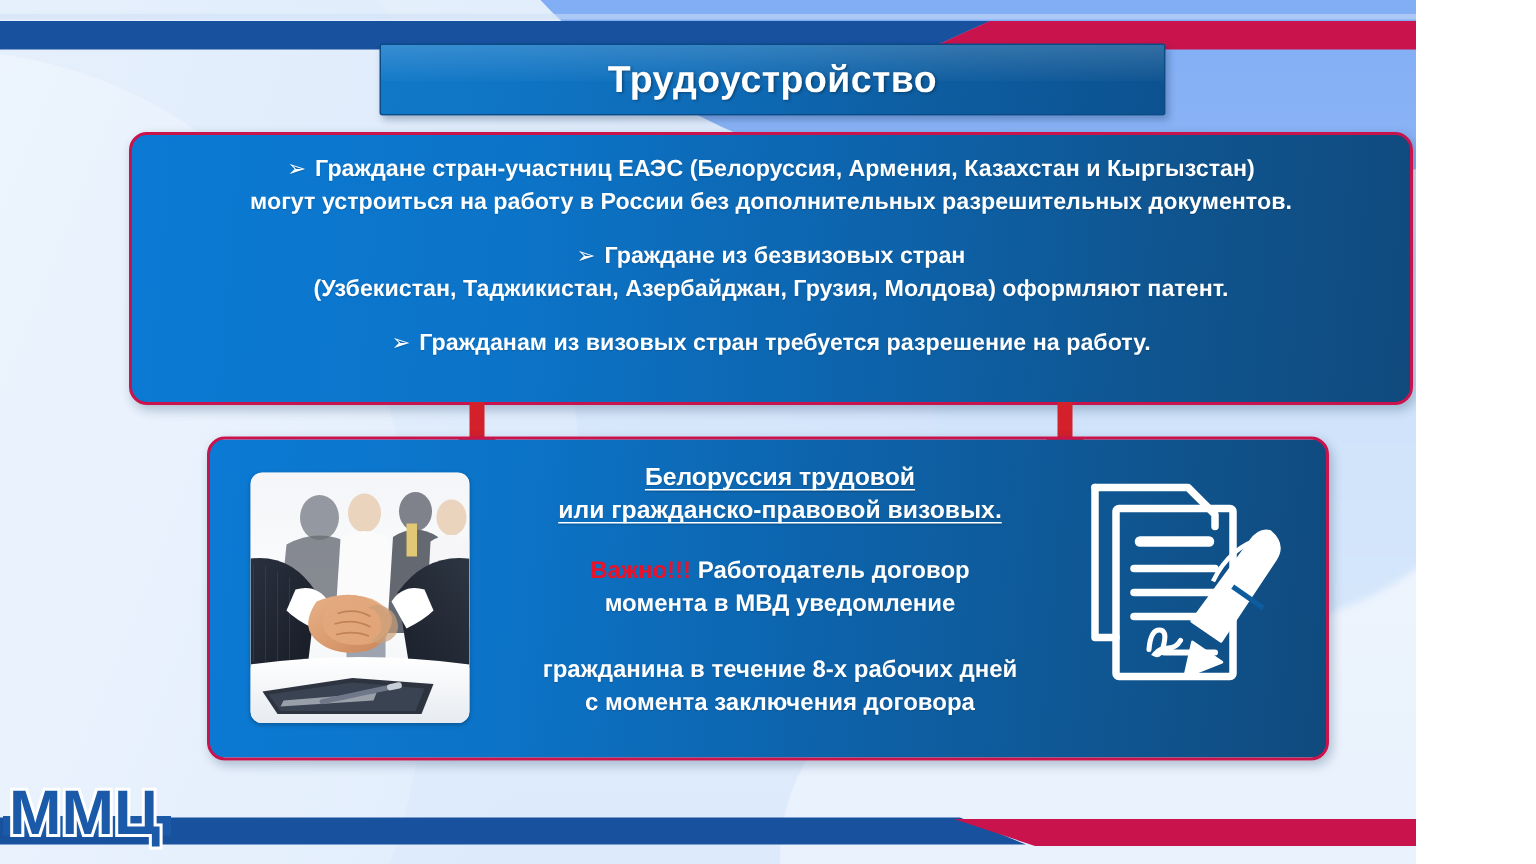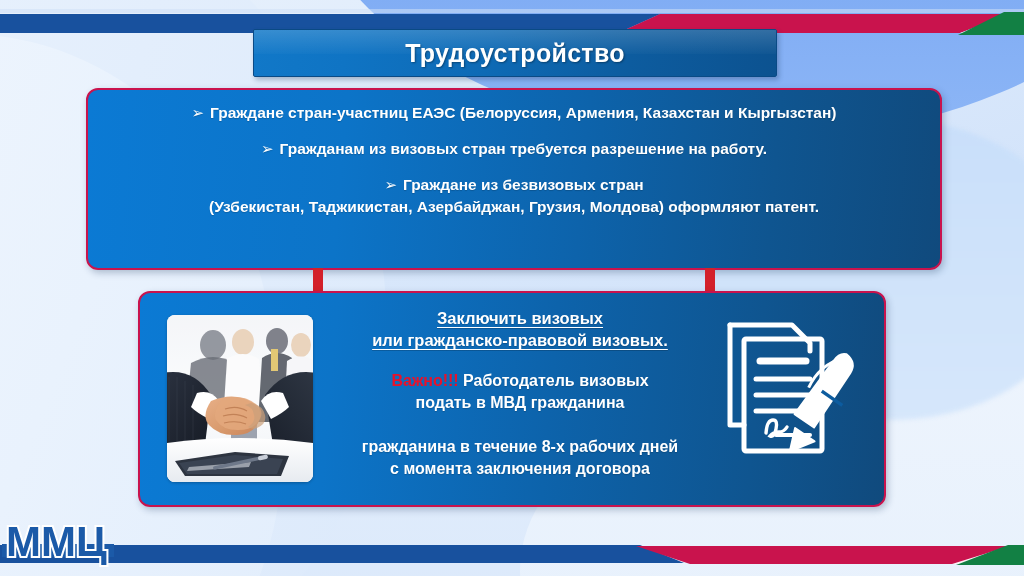--- a/index.html
+++ b/index.html
@@ -2,21 +2,21 @@
 <html lang="ru"><head>
 <meta charset="utf-8">
 <style>
   html, body {
     margin: 0;
     padding: 0;
     background: #ffffff;
   }
   #slide {
     position: relative;
-    width: 1024px;
+    width: 944px;
     height: 576px;
     overflow: hidden;
     font-family: "Liberation Sans", "DejaVu Sans", sans-serif;
     background: #dce9fa;
   }
 
   
   .bg-base {
     position: absolute;
     inset: 0;
@@ -264,29 +264,30 @@
   <div class="title-bar">
     <span class="sheen"></span>
     <span class="title-text">Трудоустройство</span>
   </div>
 
   <div class="panel panel-top">
     <div class="top-lines">
 
       <p class="para">
         <span class="bullet">➢</span><span>Граждане стран-участниц ЕАЭС (Белоруссия, Армения, Казахстан и Кыргызстан)</span><br>
-      </p>
-
-      <p class="para">
-        <span class="bullet">➢</span><span>Гражданам из визовых стран требуется разрешение на работу.</span>
+        <span>могут устроиться на работу в России без дополнительных разрешительных документов.</span>
       </p>
 
       <p class="para">
         <span class="bullet">➢</span><span>Граждане из безвизовых стран</span><br>
         <span>(Узбекистан, Таджикистан, Азербайджан, Грузия, Молдова) оформляют патент.</span>
+      </p>
+
+      <p class="para">
+        <span class="bullet">➢</span><span>Гражданам из визовых стран требуется разрешение на работу.</span>
       </p>
 
     </div>
   </div>
 
   <div class="arrow arrow-left">
     <svg width="26" height="42" viewBox="0 0 26 42" xmlns="http://www.w3.org/2000/svg">
       <polygon points="8,0 18,0 18,24 26,24 13,42 0,24 8,24" fill="#d3202a"></polygon>
     </svg>
   </div>
@@ -373,27 +374,27 @@
         <path d="M22 152 l62 -5 l-2 5 l-62 4 z" fill="#e9edf2" opacity="0.55"></path>
         <g transform="rotate(-12 72 150)">
           <rect x="46" y="146" width="52" height="3.4" rx="1.7" fill="#6e7889"></rect>
           <rect x="92" y="145.6" width="10" height="4.2" rx="2" fill="#c8ced8"></rect>
         </g>
       </svg>
     </div>
 
     <div class="bottom-text">
       <div class="heading-underlined">
-        <span>Заключить визовых </span><br>
+        <span>Белоруссия трудовой </span><br>
         <span>или гражданско-правовой визовых.</span>
       </div>
 
       <div class="important-block">
-        <span class="important-word">Важно!!!</span><span> Работодатель визовых</span><br>
-        <span>подать в МВД гражданина</span><br>
+        <span class="important-word">Важно!!!</span><span> Работодатель договор</span><br>
+        <span>момента в МВД уведомление</span><br>
         <br>
         <span>гражданина в течение 8-х рабочих дней</span><br>
         <span>с момента заключения договора</span>
       </div>
     </div>
 
     <div class="doc-icon">
       <svg width="140" height="160" viewBox="0 0 140 160" xmlns="http://www.w3.org/2000/svg">
         <g fill="none" stroke="#ffffff" stroke-width="5" stroke-linejoin="round" stroke-linecap="round">
 

